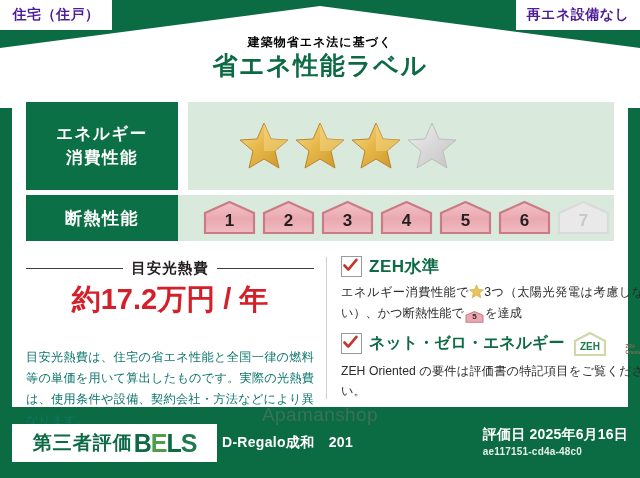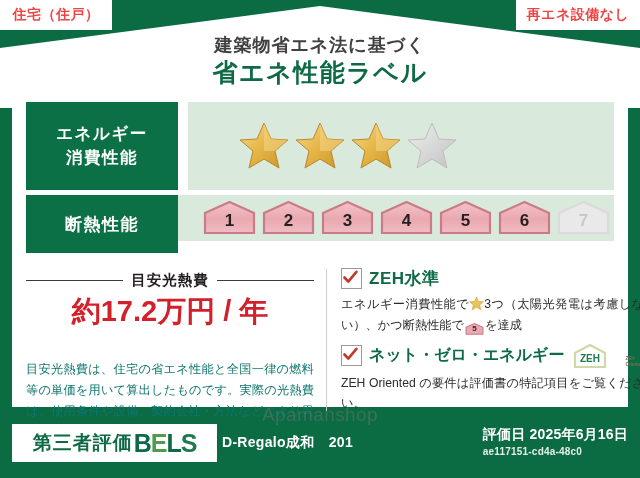--- a/index.html
+++ b/index.html
@@ -11,39 +11,39 @@
   }
   .label-root{
     position:relative;width:640px;height:478px;
     background:#0b6b43;
     overflow:hidden;
   }
 
   
   .corner-tag{
     position:absolute;top:0;background:#ffffff;
-    color:#ef4444;font-weight:bold;font-size:14px;
+    color:#4c1d95;font-weight:bold;font-size:14px;
     display:flex;align-items:center;justify-content:center;
     letter-spacing:.5px;
   }
   .corner-tag.left{left:0;width:112px;height:30px;}
   .corner-tag.right{right:0;width:124px;height:30px;}
 
   
   .roof{
     position:absolute;left:0;top:0;width:640px;height:108px;
     background:#ffffff;
     clip-path:polygon(0 48px,320px 6px,640px 48px,640px 108px,0 108px);
     z-index:1;
   }
   .roof-inner{
     position:absolute;left:0;right:0;top:36px;text-align:center;
   }
   .roof-sub{
-    font-size:18px;font-weight:bold;color:#404040;letter-spacing:1px;
+    font-size:12px;font-weight:bold;color:#000000;letter-spacing:1px;
     line-height:1.1;
   }
   .roof-title{
     margin-top:3px;
     font-size:25px;font-weight:bold;color:#0d6a45;letter-spacing:1.5px;
     line-height:1.1;
   }
 
   
   .card{
@@ -59,21 +59,21 @@
   }
   .perf-row.energy{padding-top:10px;gap:10px;}
   .perf-row.insul{padding-top:5px;}
   .row-head{
     width:152px;flex:0 0 152px;
     background:#0c7046;color:#fff;
     display:flex;align-items:center;justify-content:center;
     text-align:center;font-weight:bold;letter-spacing:1.5px;
   }
   .row-head.energy{height:88px;font-size:16.5px;line-height:1.45;}
-  .row-head.insul{height:58px;font-size:17px;}
+  .row-head.insul{height:46px;font-size:17px;}
   .row-body{
     flex:1;background:#d9e9dc;
     display:flex;align-items:center;
   }
   .row-body.energy{height:88px;padding-left:50px;gap:4px;}
   .row-body.insul{height:46px;padding-left:24px;gap:4px;}
 
   
   .star{width:52px;height:50px;display:block;}
   .star.small{width:15px;height:15px;display:inline-block;vertical-align:-3px;}

